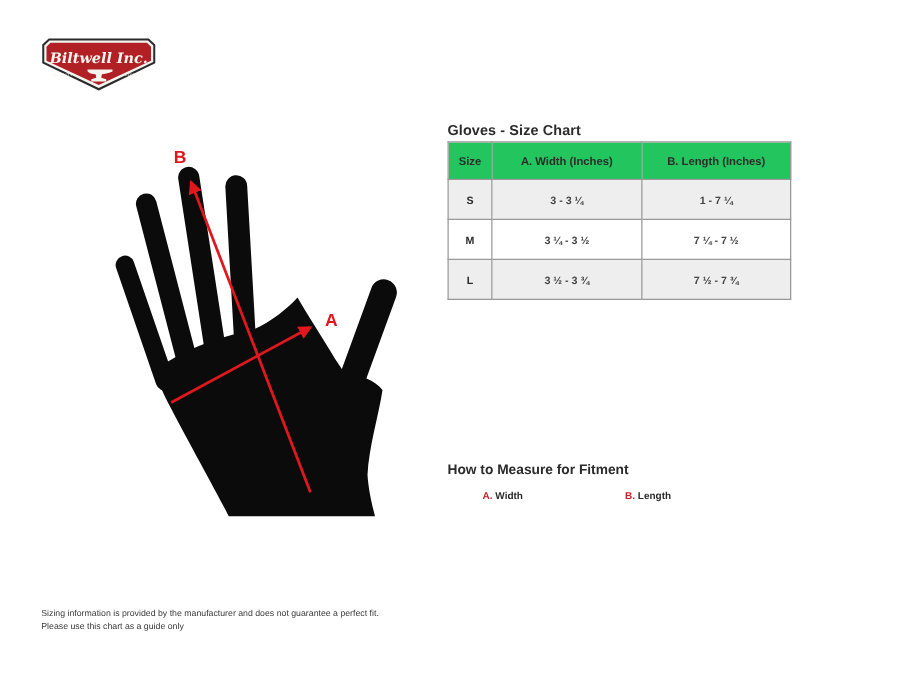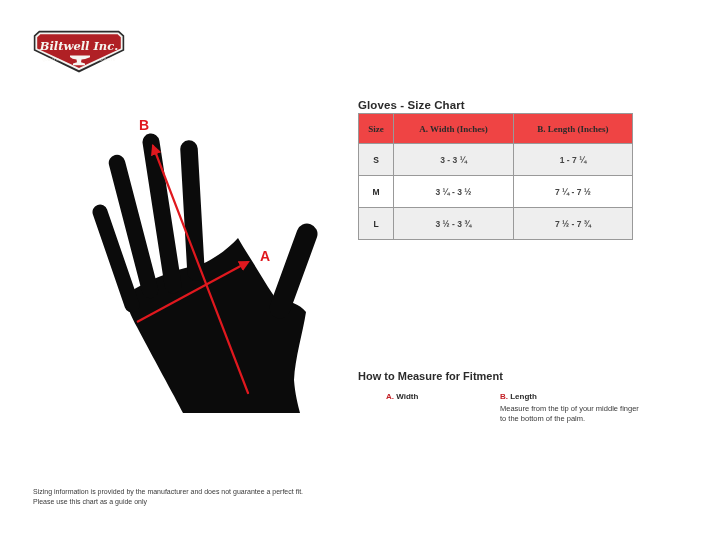--- a/index.html
+++ b/index.html
@@ -17,21 +17,21 @@
   
   #hand{left:80px;top:100px;width:270px;height:330px;}
 
   
   #chart-title{left:358px;top:99px;font-size:11.5px;font-weight:bold;color:#2b2b2b;letter-spacing:.1px;}
   #size-table{left:358px;top:113px;border-collapse:collapse;table-layout:fixed;}
   #size-table th,#size-table td{
     border:1px solid #999;text-align:center;vertical-align:middle;
     color:#333;background:#fff;padding:0 2px;
   }
-  #size-table th{height:29px;font-size:9px;font-weight:bold;background:#ef4444;color:#2b2b2b;font-family:Liberation Serif, serif;}
+  #size-table th{height:29px;font-size:9px;font-weight:bold;background:#22c55e;color:#2b2b2b;}
   #size-table td{height:31px;font-size:8.5px;font-weight:600;color:#454545;}
   #size-table td.size-cell{font-weight:bold;color:#2b2b2b;}
   #size-table tbody tr:nth-child(odd) td{background:#eeeeee;}
   col.c-size{width:35px;} col.c-width{width:120px;} col.c-length{width:119px;}
 
   
   #measure-title{left:358px;top:370px;font-size:11px;font-weight:bold;color:#2b2b2b;}
   .measure-col{top:392px;width:140px;}
   #measure-a{left:358px;margin-left:28px;} #measure-b{left:500px;}
   .measure-head{font-size:8px;font-weight:bold;color:#2b2b2b;margin-bottom:3px;}
@@ -134,19 +134,18 @@
     <span class="mk">A.</span>
     <span>Width</span>
   </div>
 </div>
 
 <div class="abs measure-col" id="measure-b">
   <div class="measure-head">
     <span class="mk">B.</span>
     <span>Length</span>
   </div>
-  <div class="measure-body">Measure from the tip of your middle finger to the bottom of the palm.</div>
 </div>
 
 <div class="abs" id="footer">
   <div>Sizing information is provided by the manufacturer and does not guarantee a perfect fit.</div>
   <div>Please use this chart as a guide only</div>
 </div>
 
 </body></html>

